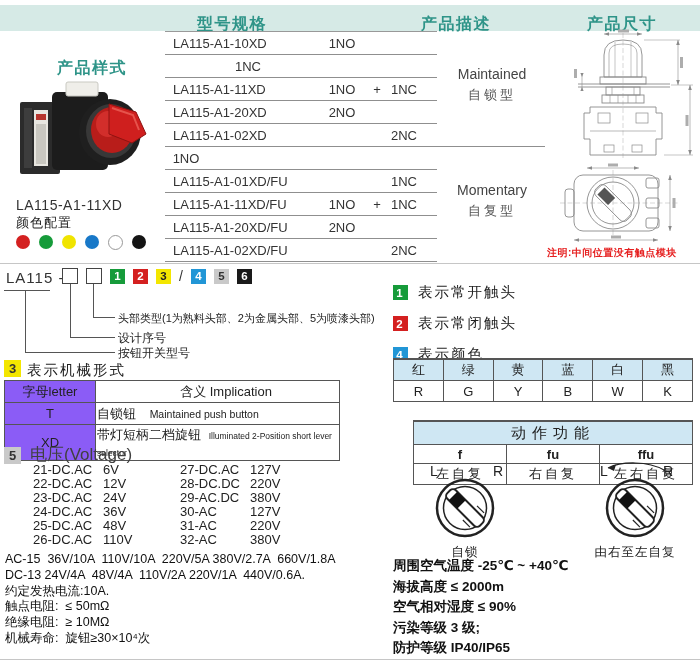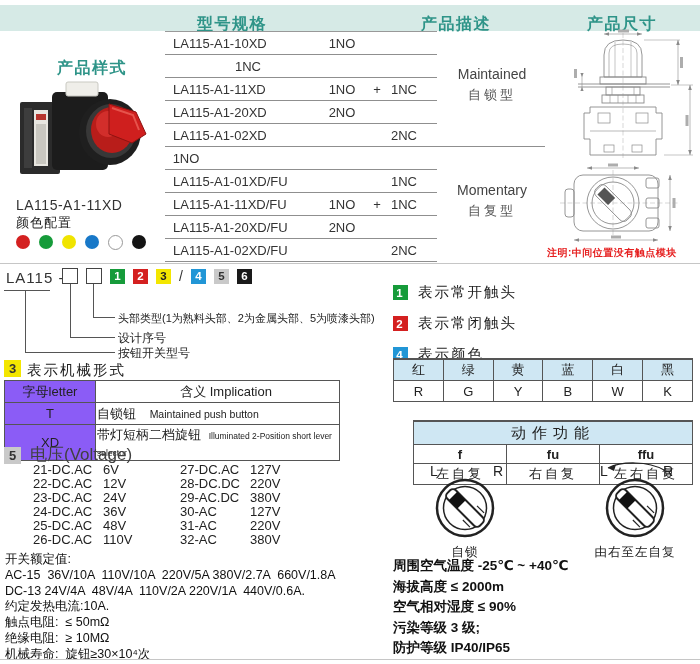--- a/index.html
+++ b/index.html
@@ -535,21 +535,20 @@
 
     <div class="v-row">
       <span class="v-code">32-AC</span>
       <span class="v-val">380V</span>
     </div>
 
 </div>
 
 <div class="ratings">
 
-    <div class="r-line">开关额定值:</div>
 
     <div class="r-line">AC-15  36V/10A  110V/10A  220V/5A 380V/2.7A  660V/1.8A</div>
 
     <div class="r-line">DC-13 24V/4A  48V/4A  110V/2A 220V/1A  440V/0.6A.</div>
 
     <div class="r-line">约定发热电流:10A.</div>
 
     <div class="r-line">触点电阻:  ≤ 50mΩ</div>
 
     <div class="r-line">绝缘电阻:  ≥ 10MΩ</div>

